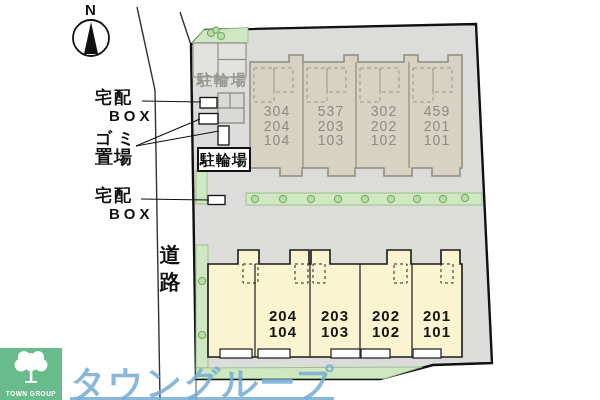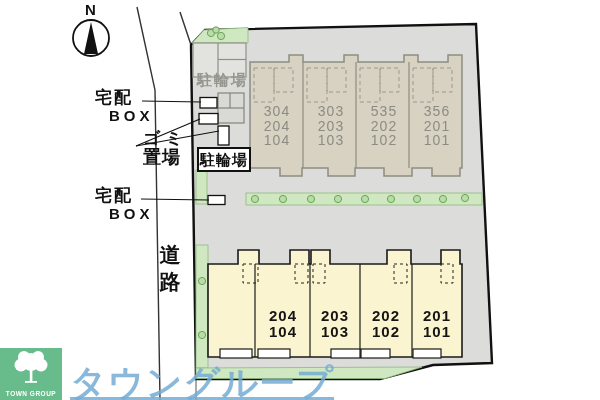--- a/index.html
+++ b/index.html
@@ -144,21 +144,21 @@
     </g>
   </svg>
 
   <div class="txt north" style="left:85px;top:1px;">N</div>
 
   <div class="txt lbl" style="left:95px;top:89px;width:50px;">
     <span class="l1">宅配</span>
     <span class="lbox">BOX</span>
   </div>
 
-  <div class="txt lbl" style="left:95px;top:130px;width:48px;margin-left:48px;">
+  <div class="txt lbl" style="left:95px;top:130px;width:48px;">
     <span class="lg1">ゴミ</span>
     <span class="lg2">置場</span>
   </div>
 
   <div class="txt lbl" style="left:95px;top:187px;width:50px;">
     <span class="l1">宅配</span>
     <span class="lbox">BOX</span>
   </div>
 
   <div class="txt roadlbl" style="left:158px;top:241px;">
@@ -169,31 +169,31 @@
   <div class="txt bike-gray" style="left:197px;top:71px;">駐輪場</div>
 
   <div class="txt bike-sign" style="left:197px;top:147px;">駐輪場</div>
 
   <div class="txt u-upper" style="left:250px;top:104px;">
     <span>304</span>
     <span>204</span>
     <span>104</span>
   </div>
   <div class="txt u-upper" style="left:304px;top:104px;">
-    <span>303</span>
+    <span>537</span>
     <span>203</span>
     <span>103</span>
   </div>
   <div class="txt u-upper" style="left:357px;top:104px;">
-    <span>535</span>
+    <span>302</span>
     <span>202</span>
     <span>102</span>
   </div>
   <div class="txt u-upper" style="left:410px;top:104px;">
-    <span>356</span>
+    <span>459</span>
     <span>201</span>
     <span>101</span>
   </div>
 
   <div class="txt u-lower" style="left:257px;top:308px;">
     <span>204</span>
     <span>104</span>
   </div>
   <div class="txt u-lower" style="left:309px;top:308px;">
     <span>203</span>

